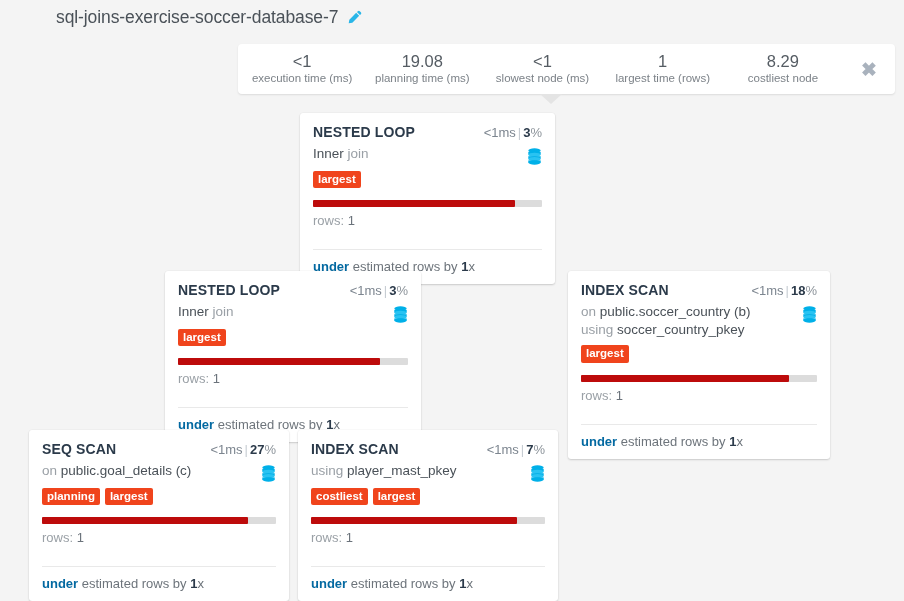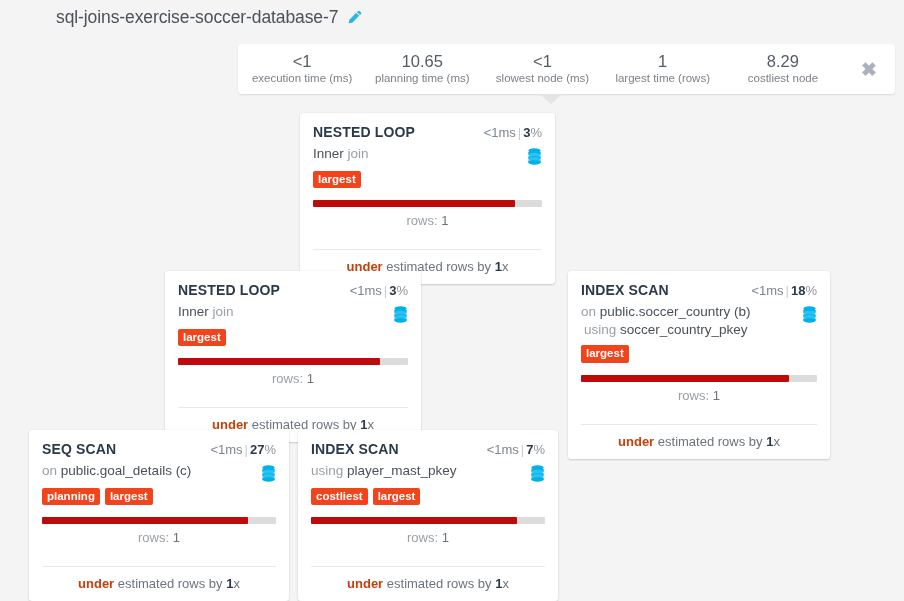--- a/index.html
+++ b/index.html
@@ -50,21 +50,20 @@
 
   
   .connectors { position: absolute; left: 0; top: 0; width: 904px; height: 601px; pointer-events: none; }
 
   
   .node {
     position: absolute; background: #ffffff;
     border-radius: 3px;
     box-shadow: 0 1px 2px rgba(0,0,0,0.16), 0 0 0 0.5px rgba(0,0,0,0.03);
     padding: 11px 13px 0 13px;
-    text-align: center;
   }
   .node-head { display: flex; align-items: baseline; justify-content: space-between; }
   .node-title {
     font-size: 14px; font-weight: bold; color: #2b3a4a; letter-spacing: 0.15px;
   }
   .node-metrics { font-size: 13px; color: #7c858f; white-space: nowrap; }
   .node-metrics .sep { color: #c6ccd2; margin: 0 2px; }
   .node-metrics .pct { color: #2b3a4a; font-weight: bold; }
   .node-metrics .pct-sign { color: #8d949b; font-weight: normal; }
 
@@ -91,21 +90,21 @@
   .rows-line {
     margin-top: 6px; font-size: 13px; color: #9aa0a6; padding-bottom: 21px;
     border-bottom: 1px solid #e9e9e9;
   }
   .rows-line .num { color: #5f6token; }
   .rows-line .num { color: #6b737b; }
 
   .estimate-line {
     font-size: 13px; color: #6d747b; padding: 9px 0 10px 0;
   }
-  .estimate-line .strong { font-weight: bold; color: #c2410c; }
+  .estimate-line .strong { font-weight: bold; color: #0369a1; }
   .estimate-line .factor { font-weight: bold; color: #2b3a4a; }
 </style>
 </head>
 <body>
 
 <div id="root">
 
   <div class="title-bar">
     <span class="title-text">sql-joins-exercise-soccer-database-7</span>
     <span class="pencil-icon">
@@ -118,21 +117,21 @@
 
   <div class="stats-panel">
     <div class="stats-items">
 
       <div class="stat">
         <div class="stat-value">&lt;1</div>
         <div class="stat-label">execution time (ms)</div>
       </div>
 
       <div class="stat">
-        <div class="stat-value">10.65</div>
+        <div class="stat-value">19.08</div>
         <div class="stat-label">planning time (ms)</div>
       </div>
 
       <div class="stat">
         <div class="stat-value">&lt;1</div>
         <div class="stat-label">slowest node (ms)</div>
       </div>
 
       <div class="stat">
         <div class="stat-value">1</div>

